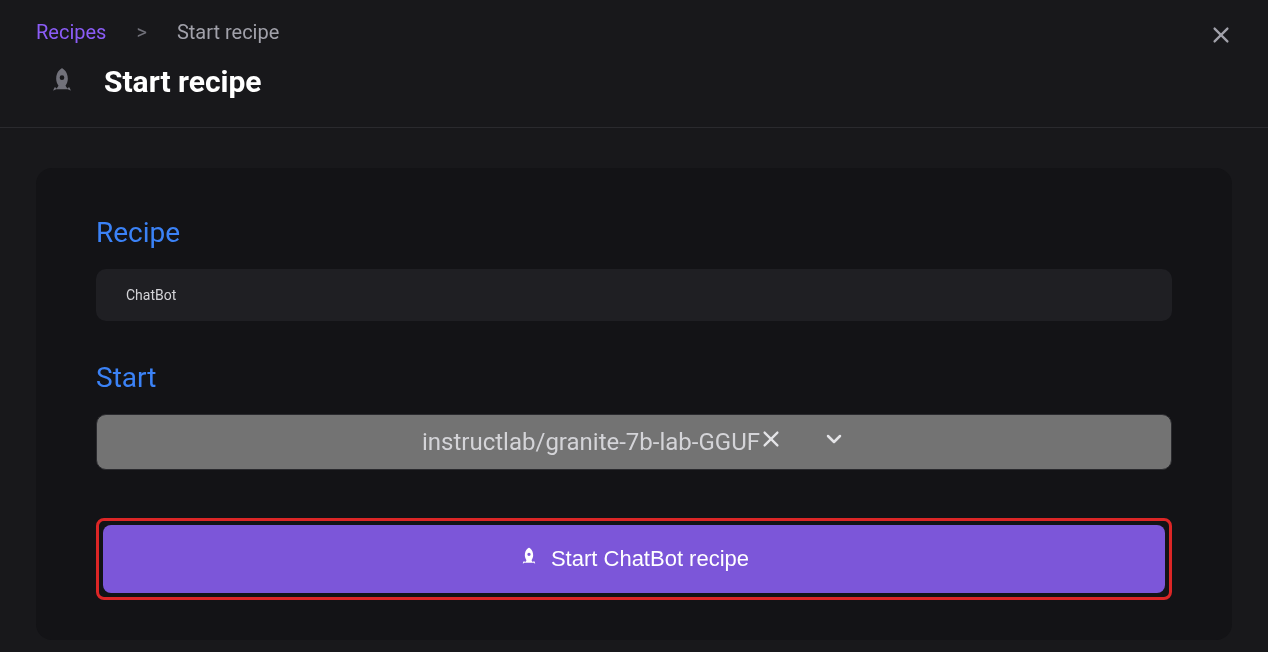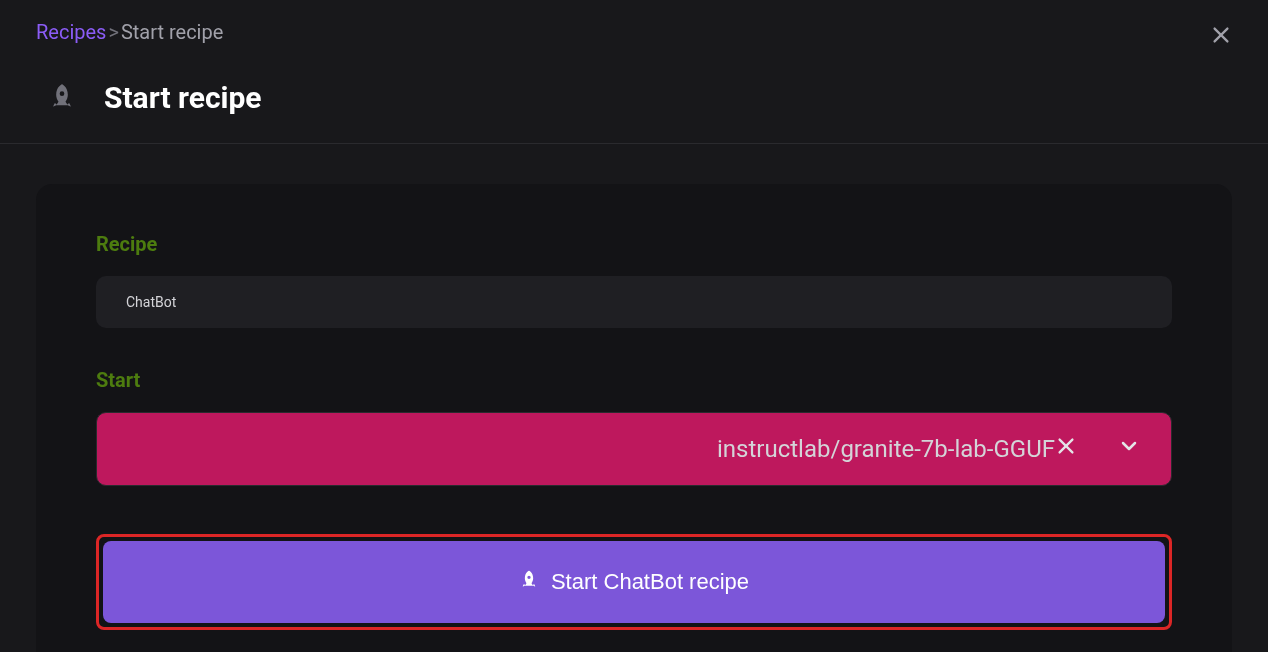--- a/index.html
+++ b/index.html
@@ -15,23 +15,23 @@
       height: 652px;
       overflow: hidden;
     }
     .header {
       padding: 20px 36px 28px 36px;
       border-bottom: 1px solid #2a2a2e;
     }
     .breadcrumb {
       display: flex;
       align-items: center;
-      gap: 2px;
+      gap: 30px;
       font-size: 20px;
-      margin-bottom: 36px;
+      margin-bottom: 20px;
     }
     .breadcrumb-link {
       color: #8b5cf6;
       text-decoration: none;
       cursor: pointer;
     }
     .breadcrumb-sep {
       color: #71717a;
     }
     .breadcrumb-current {
@@ -60,47 +60,47 @@
     }
     .content {
       padding: 40px 36px;
     }
     .card {
       background-color: #131316;
       border-radius: 16px;
       padding: 48px 60px 40px 60px;
     }
     .field-label {
-      font-size: 20px;
-      font-weight: 700;
-      color: #4d7c0f;
+      font-size: 28px;
+      font-weight: 400;
+      color: #3b82f6;
       margin-bottom: 20px;
     }
     .field-input {
       background-color: #1f1f23;
       border: none;
       border-radius: 10px;
       padding: 18px 30px;
       font-size: 14px;
       color: #d4d4d8;
       width: 100%;
       margin-bottom: 40px;
     }
     .combobox {
-      background-color: #be185d;
+      background-color: #737373;
       border: 1px solid #2a2a2e;
       border-radius: 10px;
-      padding: 21px 30px;
+      padding: 12px 30px;
       font-size: 24px;
       color: #d4d4d8;
       width: 100%;
       margin-bottom: 48px;
       display: flex;
       align-items: center;
-      justify-content: flex-end;
+      justify-content: center;
       cursor: pointer;
     }
     .combobox-actions {
       display: flex;
       align-items: center;
       gap: 40px;
     }
     .combobox-clear, .combobox-chevron {
       color: #e4e4e7;
       cursor: pointer;
@@ -110,21 +110,21 @@
       border-radius: 8px;
       padding: 4px;
     }
     .start-button {
       background-color: #7c56d9;
       border: none;
       border-radius: 8px;
       color: #ffffff;
       font-size: 22px;
       font-weight: 500;
-      padding: 28px;
+      padding: 21px;
       width: 100%;
       cursor: pointer;
       display: flex;
       align-items: center;
       justify-content: center;
       gap: 12px;
     }
   </style>
 </head>
 <body>

